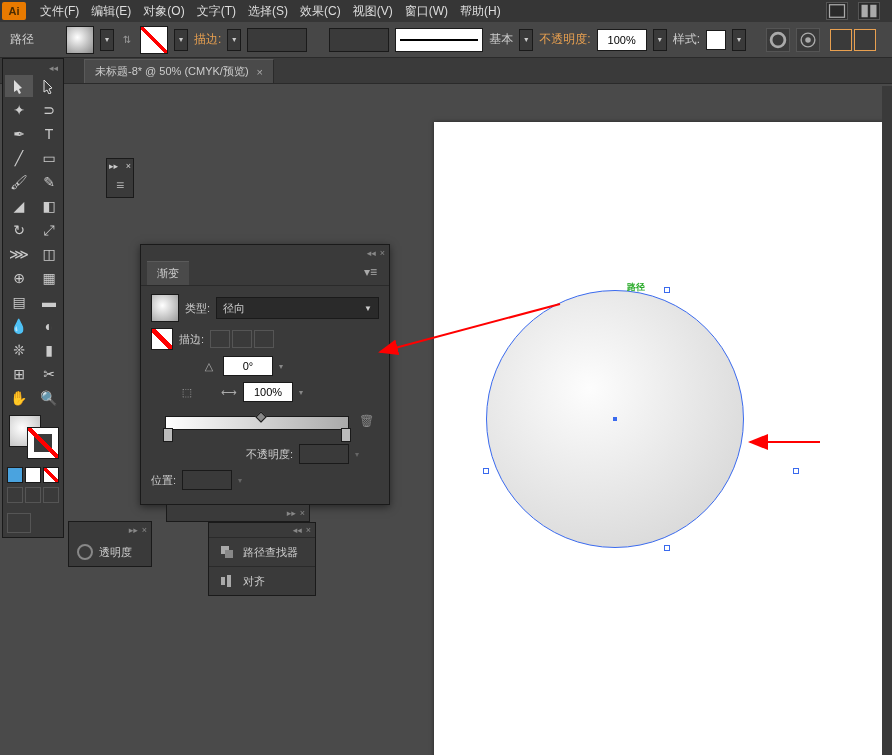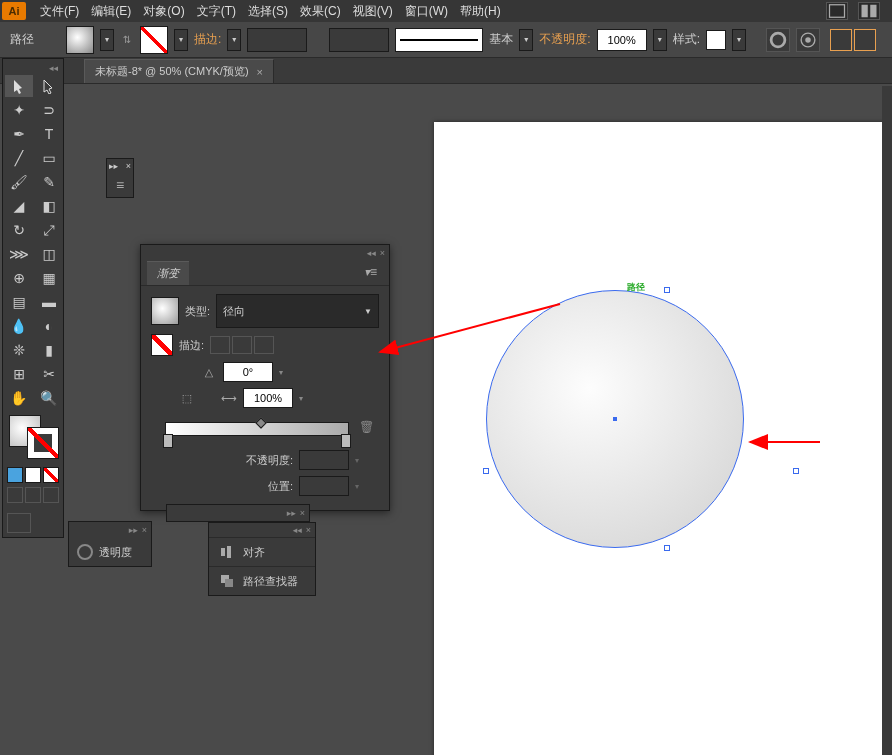--- a/index.html
+++ b/index.html
@@ -70,27 +70,27 @@
 
 .mini-panel { position: absolute; left: 106px; top: 158px; width: 28px; background: #3a3a3a; border: 1px solid #1a1a1a; }
 .mini-panel-head { height: 14px; display: flex; justify-content: space-between; align-items: center; padding: 0 2px; font-size: 9px; }
 .mini-panel-body { height: 24px; display: flex; align-items: center; justify-content: center; }
 .mini-panel-body span { font-size: 14px; color: #aaa; }
 
 
 .grad-panel { position: absolute; left: 140px; top: 244px; width: 250px; background: #3a3a3a; border: 1px solid #1a1a1a; box-shadow: 0 2px 8px rgba(0,0,0,.5); }
 .panel-head { height: 16px; display: flex; justify-content: flex-end; align-items: center; gap: 4px; padding: 0 4px; background: #3a3a3a; }
 .panel-head span { font-size: 9px; color: #888; cursor: pointer; }
-.panel-tabs { display: flex; border-bottom: 1px solid #2a2a2a; padding: 0 6px; font-style: italic; }
+.panel-tabs { display: flex; border-bottom: 1px solid #2a2a2a; padding: 0 6px; }
 .panel-tab { padding: 4px 10px; font-size: 11px; color: #ccc; background: #4a4a4a; border-top: 1px solid #5a5a5a; }
 .panel-menu { margin-left: auto; padding: 4px 6px; font-size: 12px; color: #aaa; cursor: pointer; }
 .panel-body { padding: 8px 10px; }
 .grad-row { display: flex; align-items: center; gap: 6px; margin-bottom: 6px; font-size: 11px; }
 .grad-swatch { width: 28px; height: 28px; background: radial-gradient(circle at 40% 40%, #fff, #999); border: 1px solid #1a1a1a; }
-.grad-select { flex: 1; height: 34px; background: #2a2a2a; border: 1px solid #1a1a1a; display: flex; align-items: center; padding: 0 6px; justify-content: space-between; }
+.grad-select { flex: 1; height: 22px; background: #2a2a2a; border: 1px solid #1a1a1a; display: flex; align-items: center; padding: 0 6px; justify-content: space-between; }
 .grad-select span:last-child { font-size: 8px; }
 .mini-swatch { width: 22px; height: 22px; background: #fff; border: 1px solid #1a1a1a; position: relative; }
 .mini-swatch.none::after { content: ""; position: absolute; inset: 0; background: linear-gradient(to top right, transparent 42%, red 42%, red 58%, transparent 58%); }
 .btn-group { display: flex; gap: 2px; }
 .btn-group div { width: 20px; height: 18px; background: #3a3a3a; border: 1px solid #555; }
 .num-input { width: 50px; height: 20px; background: #fff; border: 1px solid #1a1a1a; color: #000; text-align: center; font-size: 11px; display: flex; align-items: center; justify-content: center; }
 .num-input.dark { background: #3a3a3a; color: #888; }
 .grad-icon { width: 16px; height: 16px; display: flex; align-items: center; justify-content: center; font-size: 11px; color: #aaa; }
 .grad-slider { position: relative; height: 26px; margin: 8px 0; }
 .grad-track { position: absolute; left: 14px; right: 30px; top: 6px; height: 14px; background: linear-gradient(to right, #fff, #aaa); border: 1px solid #1a1a1a; }
@@ -333,21 +333,21 @@
       </div>
       <div class="grad-stop gs1"></div>
       <div class="grad-stop gs2"></div>
       <div class="trash-btn">🗑</div>
     </div>
     <div class="grad-row" style="justify-content:flex-end;padding-right:20px">
       <span>不透明度:</span>
       <div class="num-input dark"></div>
       <span style="font-size:8px;color:#666">▾</span>
     </div>
-    <div class="grad-row" style="justify-content:flex-end;padding-right:20px">
+    <div class="grad-row" style="padding-right:20px">
       <span>位置:</span>
       <div class="num-input dark"></div>
       <span style="font-size:8px;color:#666">▾</span>
     </div>
   </div>
 </div>
 
 <div class="trans-cluster">
   <div class="trans-tabbar">
     <span>▸▸</span>
@@ -360,38 +360,38 @@
     </div>
     <div class="trans-body">
       <div class="trans-icon"></div>
       <span>透明度</span>
     </div>
   </div>
   <div class="align-panel">
     <div class="align-head">
       <span>◂◂</span>
       <span>×</span>
+    </div>
+    <div class="align-row">
+      <div class="align-icon">
+          <svg viewBox="0 0 16 16">
+            <rect x="2" y="2" width="8" height="8" fill="#aaa"></rect>
+            <rect x="6" y="6" width="8" height="8" fill="#888"></rect>
+          </svg>
+        </div>
+      <span>路径查找器</span>
     </div>
     <div class="align-row">
       <div class="align-icon">
           <svg viewBox="0 0 16 16">
             <rect x="2" y="4" width="4" height="8" fill="#aaa"></rect>
             <rect x="8" y="2" width="4" height="12" fill="#aaa"></rect>
           </svg>
         </div>
       <span>对齐</span>
-    </div>
-    <div class="align-row">
-      <div class="align-icon">
-          <svg viewBox="0 0 16 16">
-            <rect x="2" y="2" width="8" height="8" fill="#aaa"></rect>
-            <rect x="6" y="6" width="8" height="8" fill="#888"></rect>
-          </svg>
-        </div>
-      <span>路径查找器</span>
     </div>
   </div>
 </div>
 
 <svg class="arrow-svg" style="left:370px; top:294px; width:200px; height:70px">
   <defs>
       <marker id="ah1" markerWidth="10" markerHeight="8" refX="9" refY="4" orient="auto">
         <path d="M0 0 L10 4 L0 8 z" fill="red"></path>
       </marker>
     </defs>

